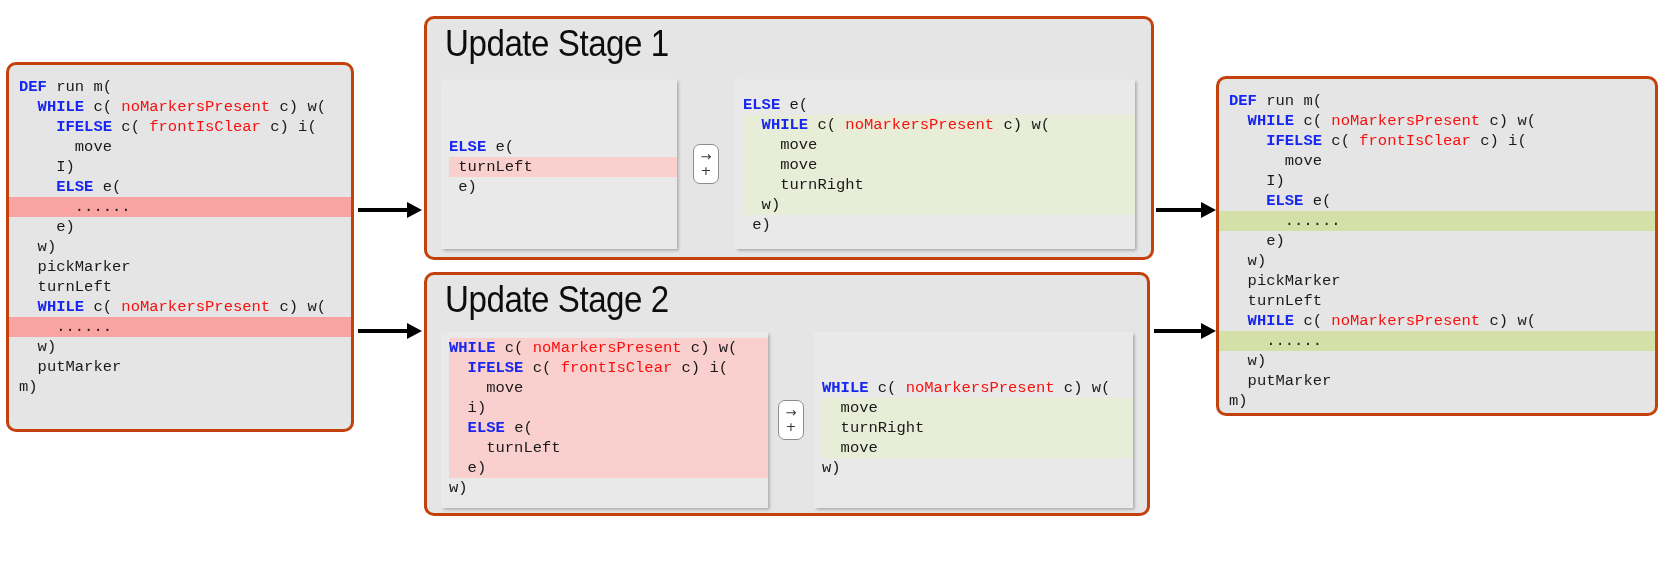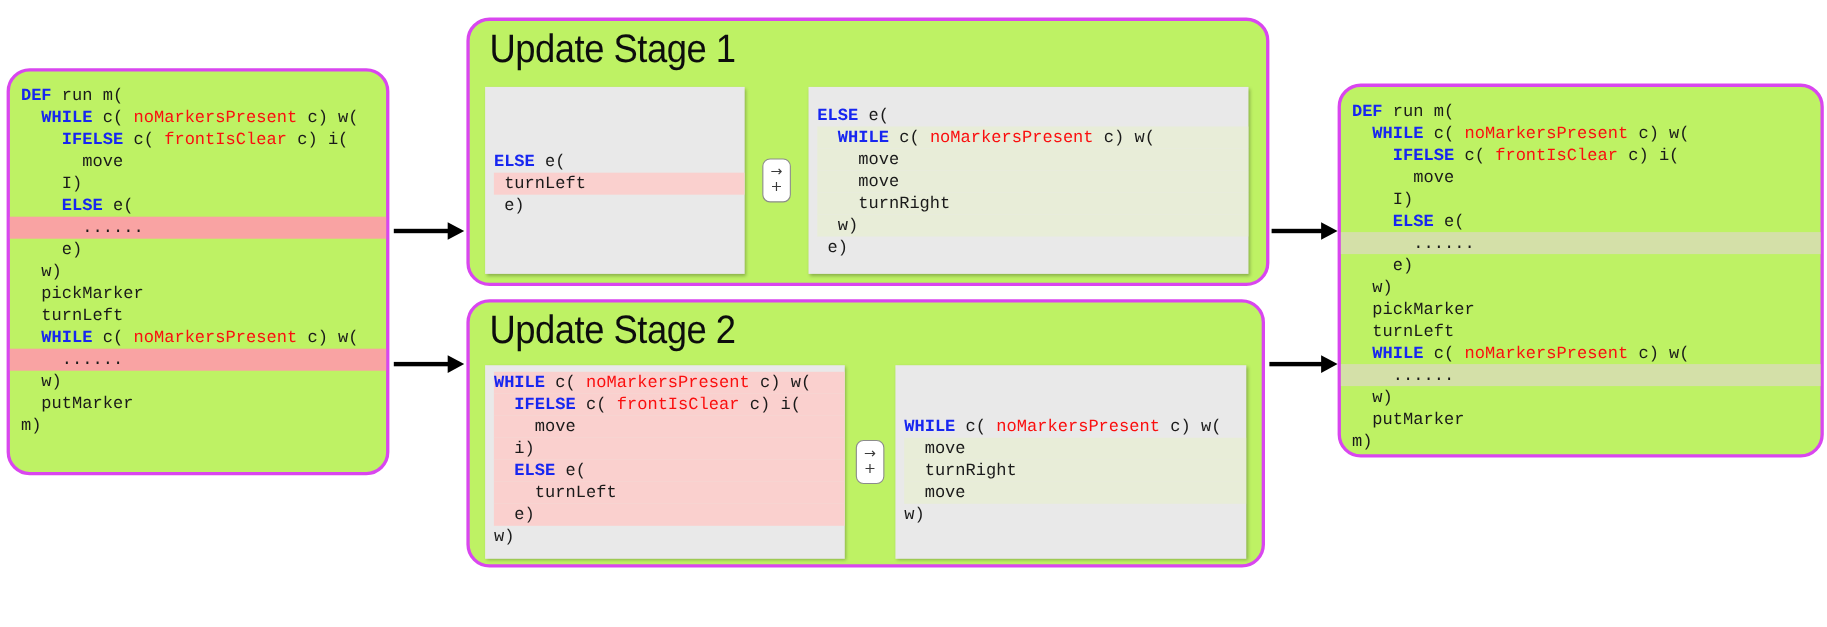--- a/index.html
+++ b/index.html
@@ -10,23 +10,23 @@
   body {
     width: 1661px; height: 570px;
     font-family: "Liberation Sans", sans-serif;
     position: relative;
     overflow: hidden;
   }
 
   
   .panel {
     position: absolute;
-    border: 3px solid #d946ef;
-    border-radius: 21px;
-    background: #bef264;
+    border: 3px solid #c2410c;
+    border-radius: 10px;
+    background: #e5e5e5;
   }
 
   
   .code {
     font-family: "Liberation Mono", "DejaVu Sans Mono", monospace;
     font-size: 15.5px;
     line-height: 20px;
     white-space: pre;
     color: #1a1a1a;
   }

